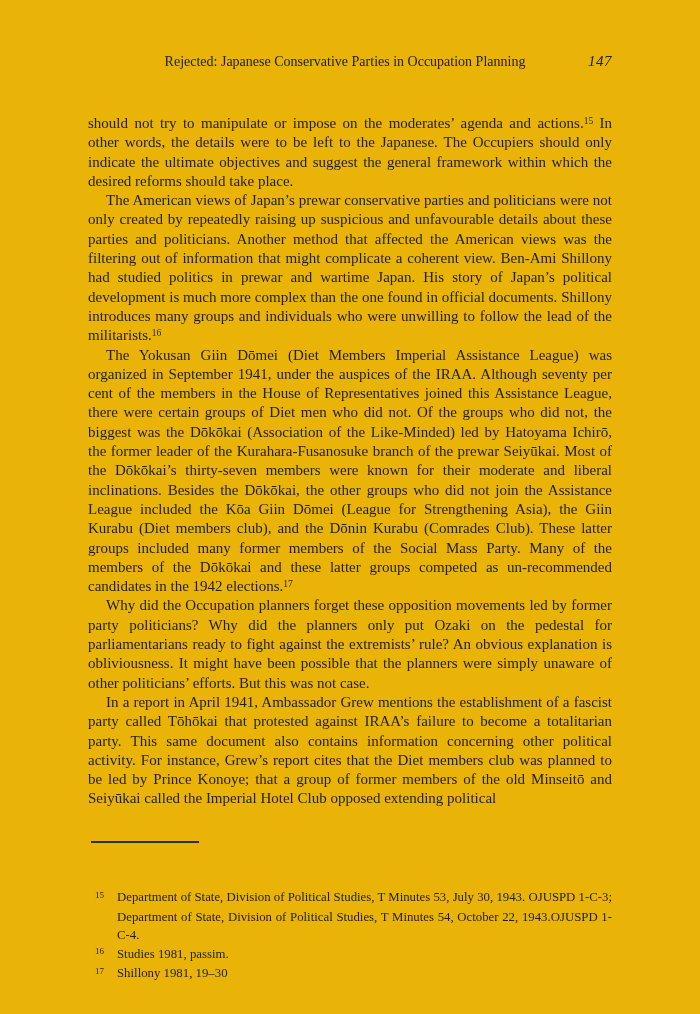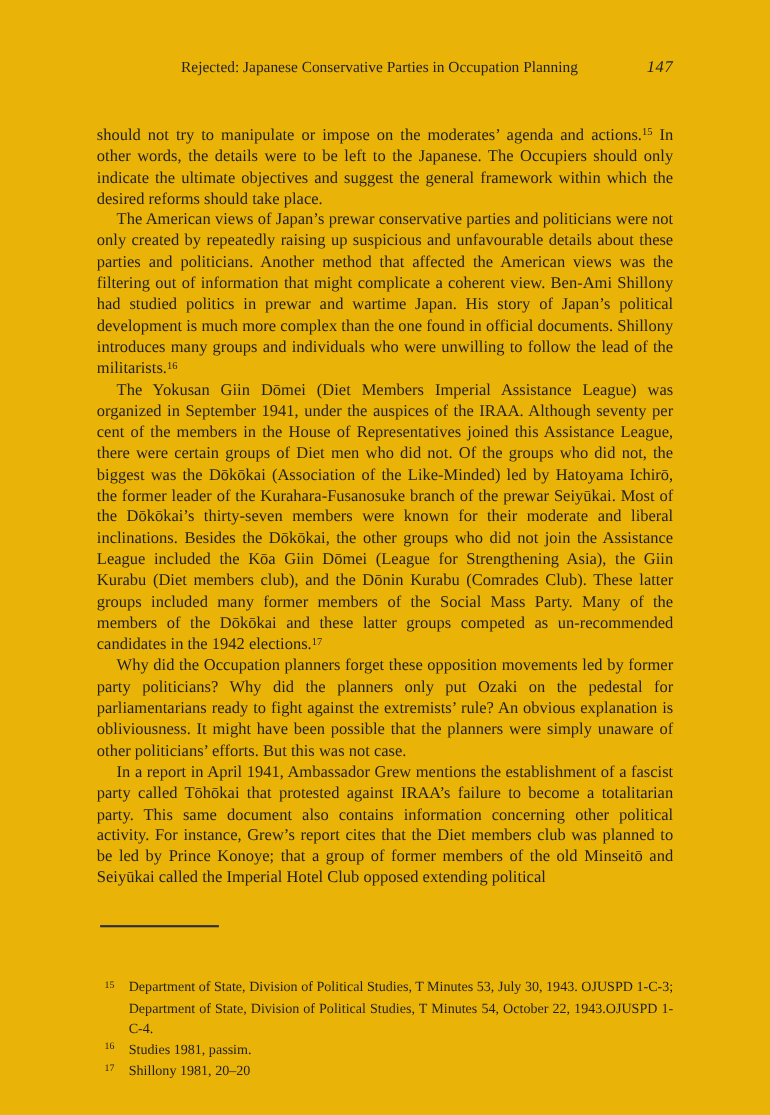--- a/index.html
+++ b/index.html
@@ -97,16 +97,16 @@
       <p class="para indent">The Yokusan Giin Dōmei (Diet Members Imperial Assistance League) was organized in September 1941, under the auspices of the IRAA. Although seventy per cent of the members in the House of Representatives joined this Assistance League, there were certain groups of Diet men who did not. Of the groups who did not, the biggest was the Dōkōkai (Association of the Like-Minded) led by Hatoyama Ichirō, the former leader of the Kurahara-Fusanosuke branch of the prewar Seiyūkai. Most of the Dōkōkai’s thirty-seven members were known for their moderate and liberal inclinations. Besides the Dōkōkai, the other groups who did not join the Assistance League included the Kōa Giin Dōmei (League for Strengthening Asia), the Giin Kurabu (Diet members club), and the Dōnin Kurabu (Comrades Club). These latter groups included many former members of the Social Mass Party. Many of the members of the Dōkōkai and these latter groups competed as un-recommended candidates in the 1942 elections.<span class="fnref">17</span></p>
       <p class="para indent">Why did the Occupation planners forget these opposition movements led by former party politicians? Why did the planners only put Ozaki on the pedestal for parliamentarians ready to fight against the extremists’ rule? An obvious explanation is obliviousness. It might have been possible that the planners were simply unaware of other politicians’ efforts. But this was not case.</p>
       <p class="para indent">In a report in April 1941, Ambassador Grew mentions the establishment of a fascist party called Tōhōkai that protested against IRAA’s failure to become a totalitarian party. This same document also contains information concerning other political activity. For instance, Grew’s report cites that the Diet members club was planned to be led by Prince Konoye; that a group of former members of the old Minseitō and Seiyūkai called the Imperial Hotel Club opposed extending political</p>
     </div>
 
   <div class="footnote-sep"></div>
 
   <div class="footnotes" id="footnotes">
       <div class="footnote"><span class="fn-num">15</span><span class="fn-text">Department of State, Division of Political Studies, T Minutes 53, July 30, 1943. OJUSPD 1-C-3; Department of State, Division of Political Studies, T Minutes 54, October 22, 1943.OJUSPD 1-C-4.</span></div>
       <div class="footnote"><span class="fn-num">16</span><span class="fn-text">Studies 1981, passim.</span></div>
-      <div class="footnote"><span class="fn-num">17</span><span class="fn-text">Shillony 1981, 20–20</span></div>
+      <div class="footnote"><span class="fn-num">17</span><span class="fn-text">Shillony 1981, 19–30</span></div>
     </div>
 
 </div>
 
 </body></html>

